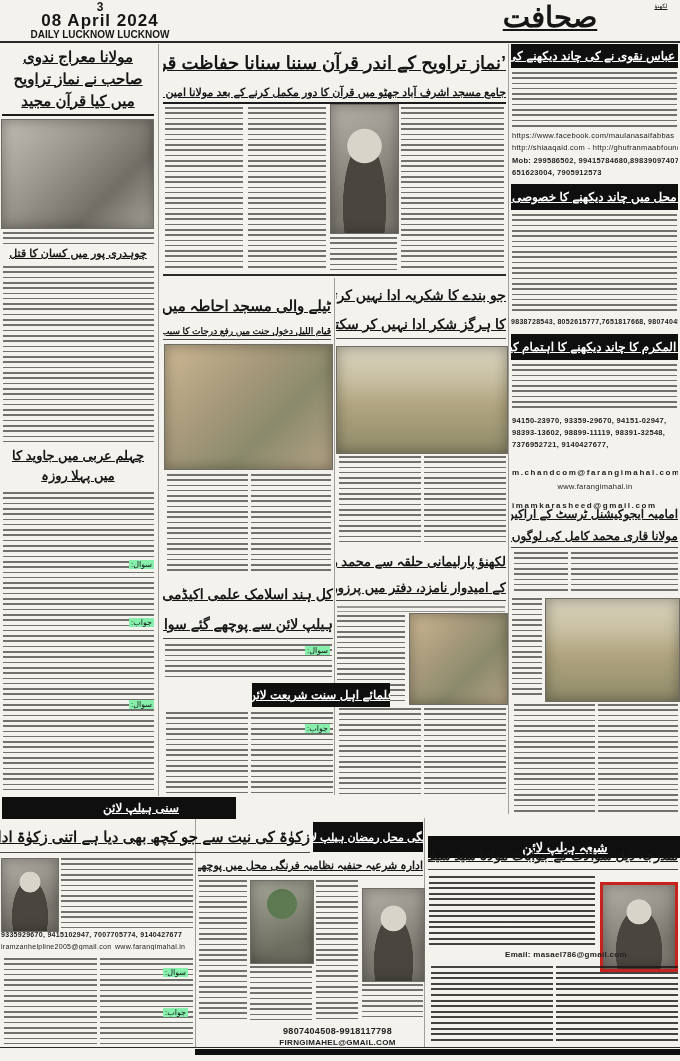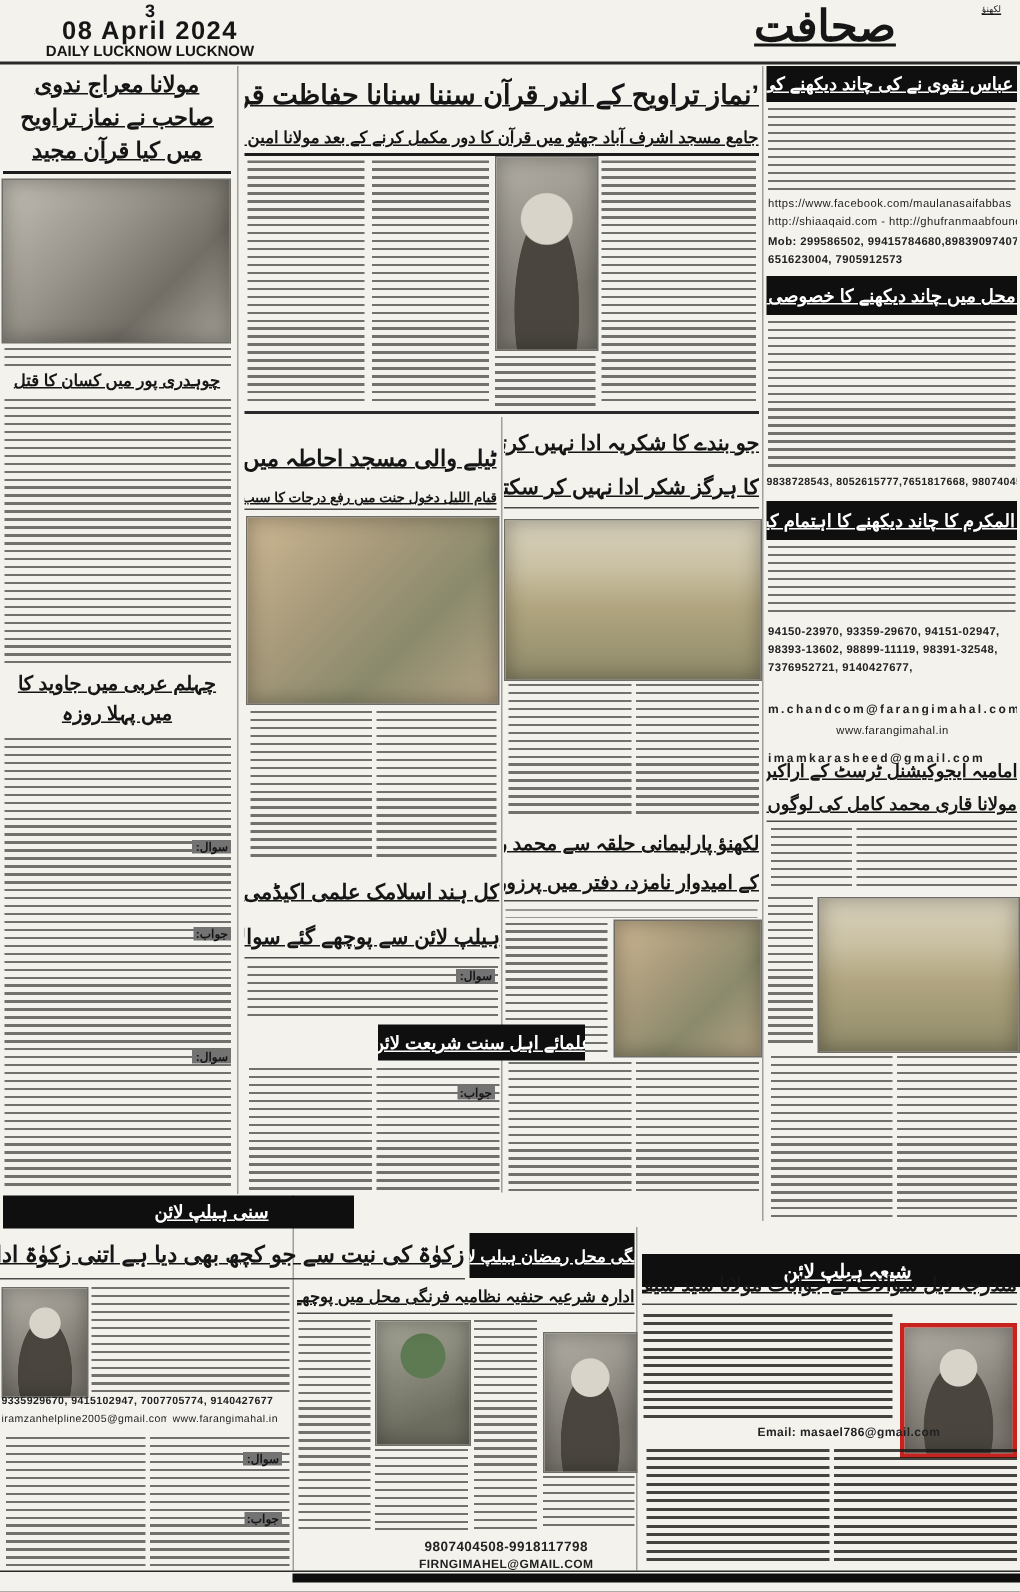--- a/index.html
+++ b/index.html
@@ -31,21 +31,21 @@
         radial-gradient(ellipse at 50% 80%, #4a463f 0 45%, rgba(0,0,0,0) 46%),
         linear-gradient(160deg,#b5b1a8,#7d7971 70%); }
   .ph.warm { background:linear-gradient(135deg,#cdb893 0%,#a99b7c 35%,#8b8a6c 65%,#b5a485 100%); }
   .ph.hall { background:linear-gradient(180deg,#d9d2bd 0%,#c9c0a3 30%,#b0a57f 55%,#8f8a6a 100%); }
   .ph.green { background:
         radial-gradient(circle at 50% 28%, #5e7a52 0 22%, rgba(0,0,0,0) 23%),
         linear-gradient(160deg,#a8a89a,#6d6d60 75%); }
   .ph.red-frame { border:3px solid #c6231f; }
   .contact { font-size:7.5px; font-weight:bold; color:#222; letter-spacing:.3px; white-space:nowrap; overflow:hidden; }
   .email-sp { letter-spacing:1.6px; }
-  .qa-label { position:absolute; font-size:8px; font-weight:bold; background:#737373; padding:0 2px; direction:rtl;text-align:center; }
+  .qa-label { position:absolute; font-size:8px; font-weight:normal; background:#86efac; padding:0 2px; direction:rtl;text-align:center; }
   .u { border-bottom:2px solid #1c1c1c; }
   .u1 { border-bottom:1px solid #4a4a4a; }
 </style>
 </head>
 <body>
 
 <div class="page">
 
   <div class="abs hl" style="left:10px;top:0;width:180px;height:12px;font-size:12px;">3</div>
   <div class="abs hl" style="left:10px;top:11px;width:180px;height:18px;font-size:17px;letter-spacing:1px;">08 April 2024</div>

